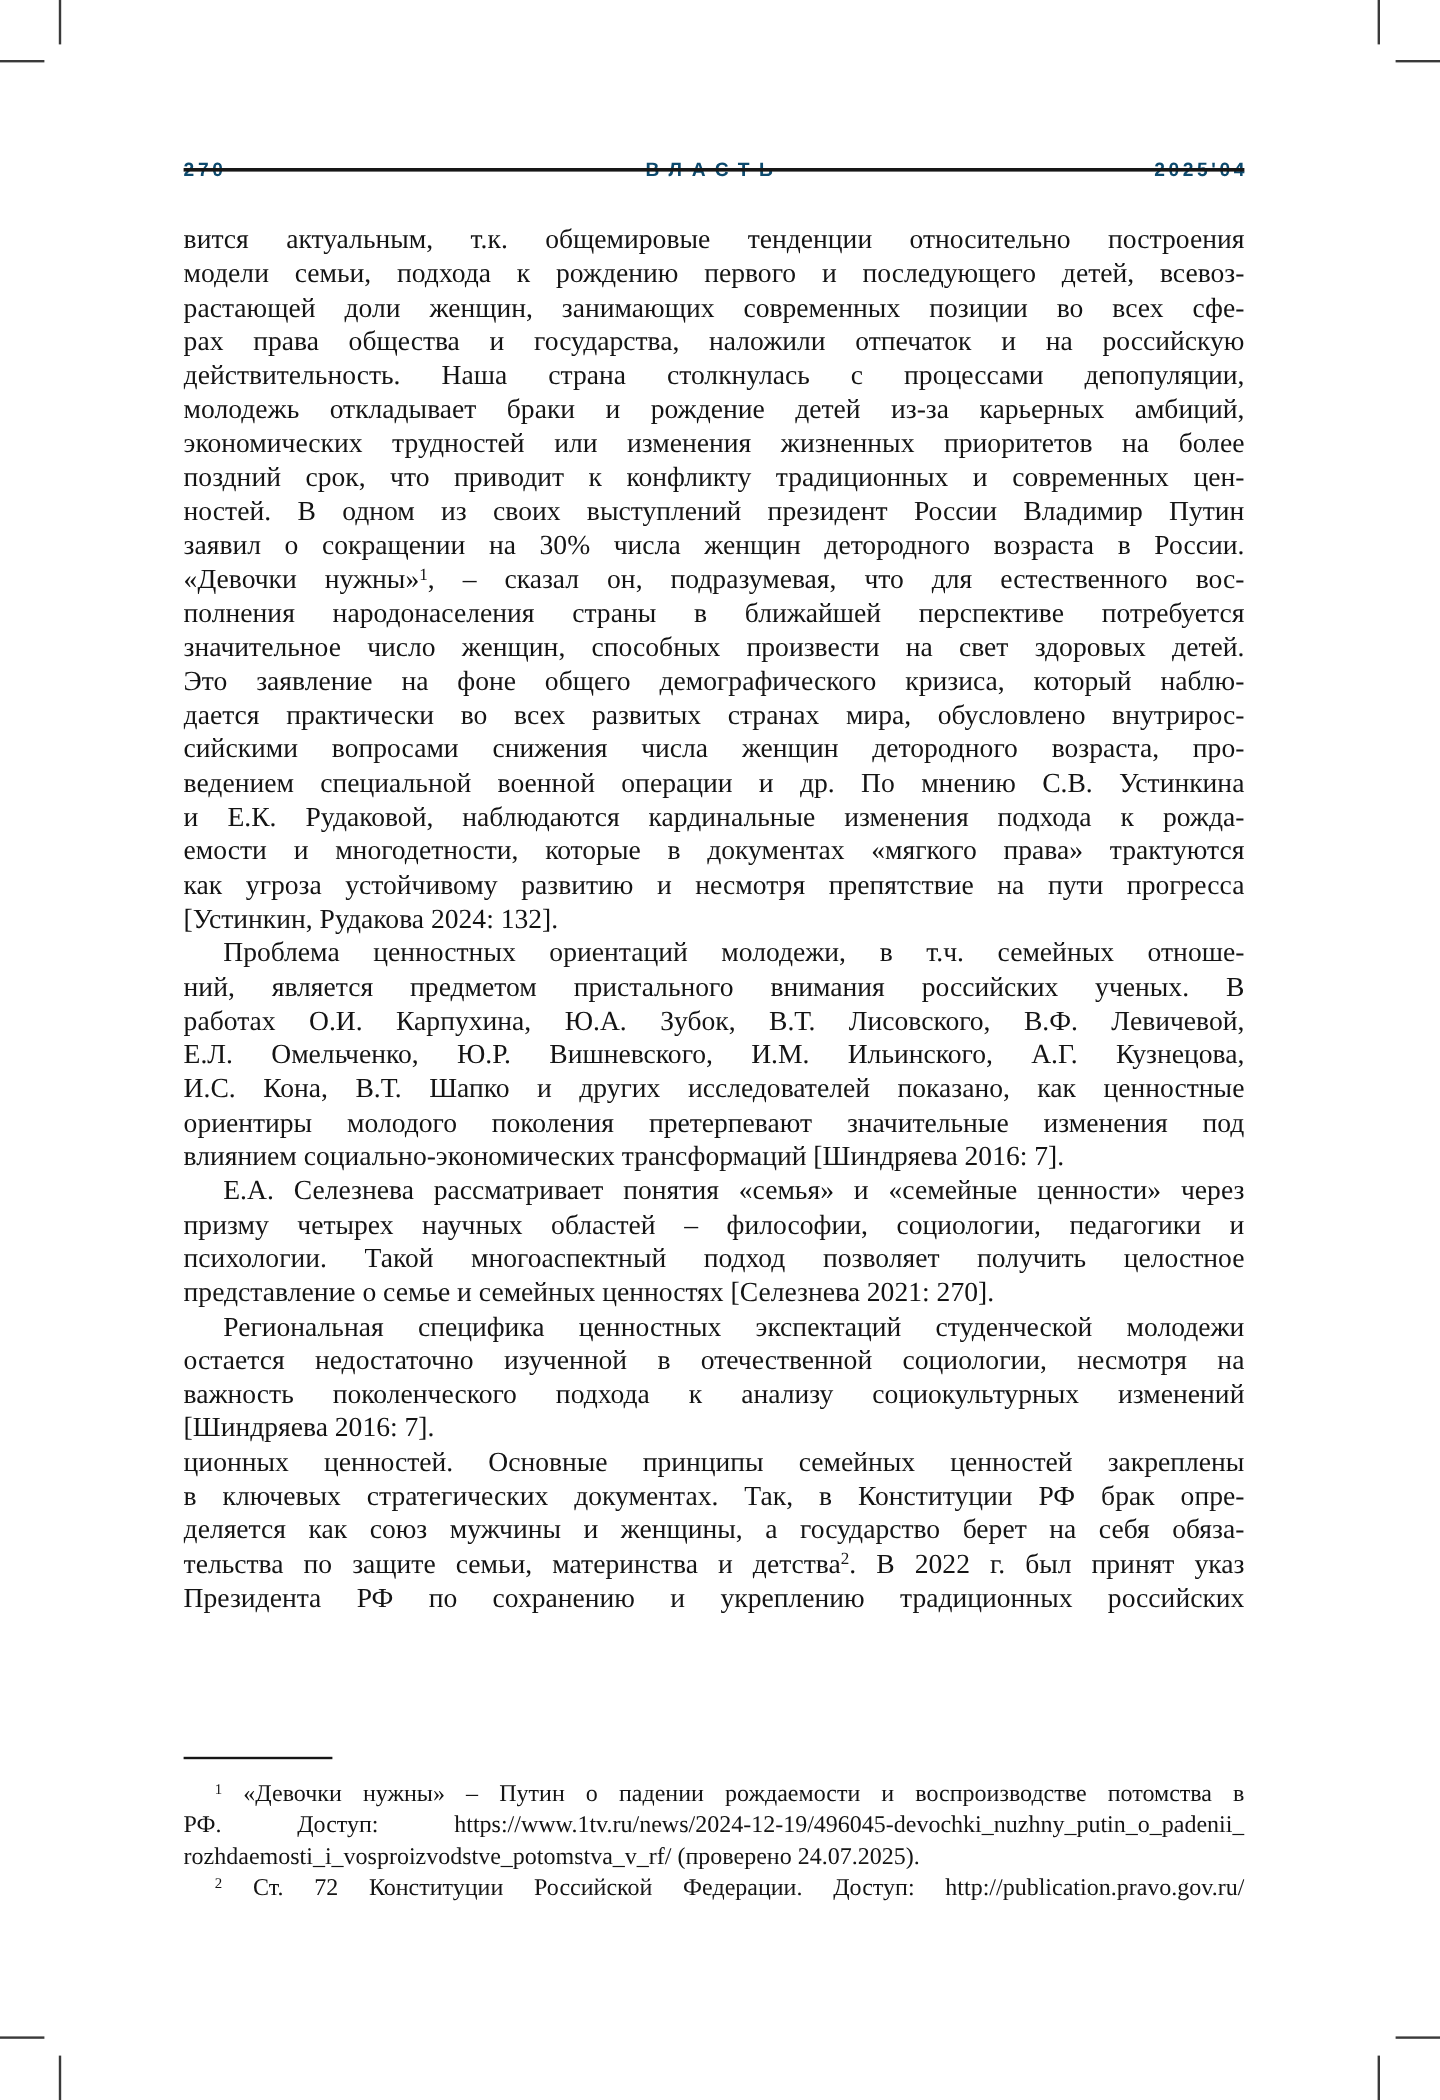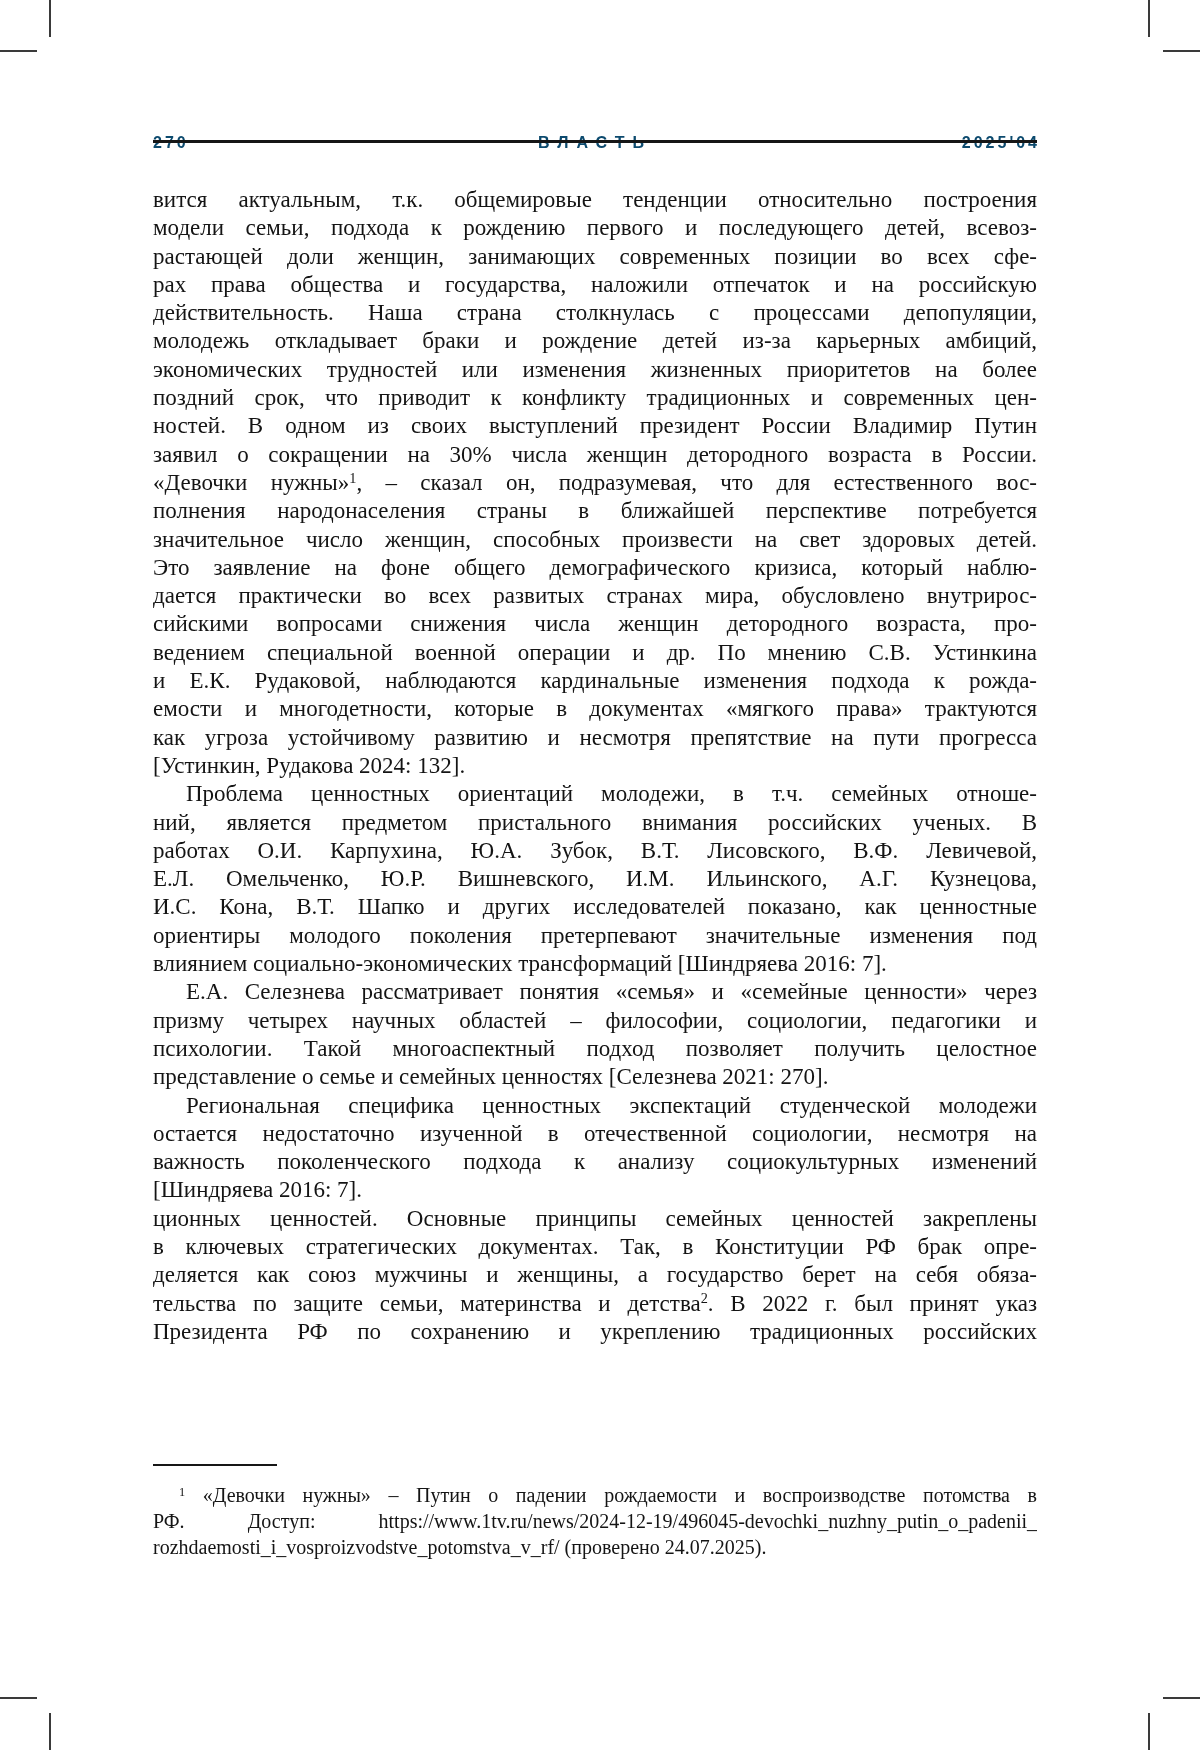--- a/index.html
+++ b/index.html
@@ -120,16 +120,17 @@
     </div>
 
   <div class="fn-rule"></div>
   <div class="footnotes">
       <div>
         <div class="line fn-first"><sup>1</sup> «Девочки нужны» – Путин о падении рождаемости и воспроизводстве потомства в</div>
         <div class="line">РФ. Доступ: https://www.1tv.ru/news/2024-12-19/496045-devochki_nuzhny_putin_o_padenii_</div>
         <div class="line last">rozhdaemosti_i_vosproizvodstve_potomstva_v_rf/ (проверено 24.07.2025).</div>
       </div>
       <div>
+        <div class="line fn-first"><sup>2</sup> Ст. 72 Конституции Российской Федерации. Доступ: http://publication.pravo.gov.ru/</div>
       </div>
     </div>
 
 </div>
 
 </body></html>

